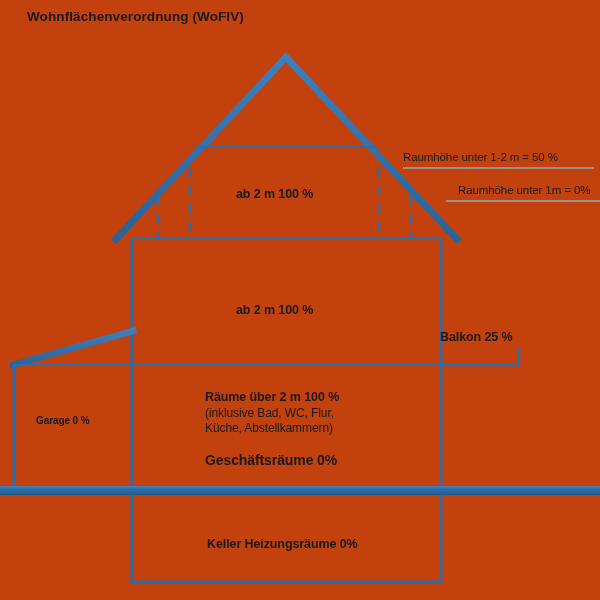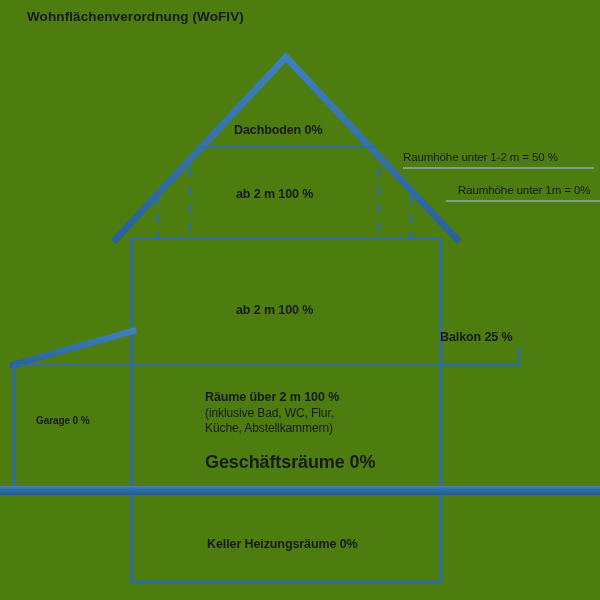--- a/index.html
+++ b/index.html
@@ -8,21 +8,21 @@
     background: #ffffff;
   }
   body {
     font-family: "Liberation Sans", sans-serif;
     color: #1a1a1a;
   }
   #stage {
     position: relative;
     width: 600px;
     height: 600px;
-    background: #4d7c0f;
+    background: #c2410c;
     overflow: hidden;
   }
   #diagram-svg {
     position: absolute;
     left: 0;
     top: 0;
     width: 600px;
     height: 600px;
   }
   .lbl {
@@ -85,21 +85,21 @@
     top: 389px;
     font-size: 12.5px;
   }
   .t-rooms .sub {
     font-weight: normal;
     font-size: 12px;
   }
   .t-geschaeft {
     left: 205px;
     top: 451px;
-    font-size: 18px;
+    font-size: 14px;
   }
   .t-keller {
     left: 207px;
     top: 536px;
     font-size: 12.5px;
   }
 </style>
 </head>
 <body>
 
@@ -153,21 +153,20 @@
       <path d="M 13 365 L 133 331" fill="none" stroke="url(#roofGrad)" stroke-width="6.5" stroke-linecap="square"></path>
       <line x1="14" y1="365" x2="14" y2="489" stroke="#2E6DA8" stroke-width="3"></line>
       <line x1="13" y1="365" x2="132" y2="365" stroke="#2E6DA8" stroke-width="2"></line>
     </g>
 
     <rect x="0" y="486" width="600" height="9" fill="url(#groundGrad)"></rect>
   </svg>
 
   <div class="lbl t-title">Wohnflächenverordnung (WoFIV)</div>
 
-  <div class="lbl t-dachboden bold">Dachboden 0%</div>
 
   <div class="lbl t-ab2m-attic bold">ab 2 m 100 %</div>
 
   <div class="lbl t-raum12">Raumhöhe unter 1-2 m = 50 %</div>
 
   <div class="lbl t-raum1">Raumhöhe unter 1m = 0%</div>
 
   <div class="lbl t-ab2m-main bold">ab 2 m 100 %</div>
 
   <div class="lbl t-balkon bold">Balkon 25 %</div>

